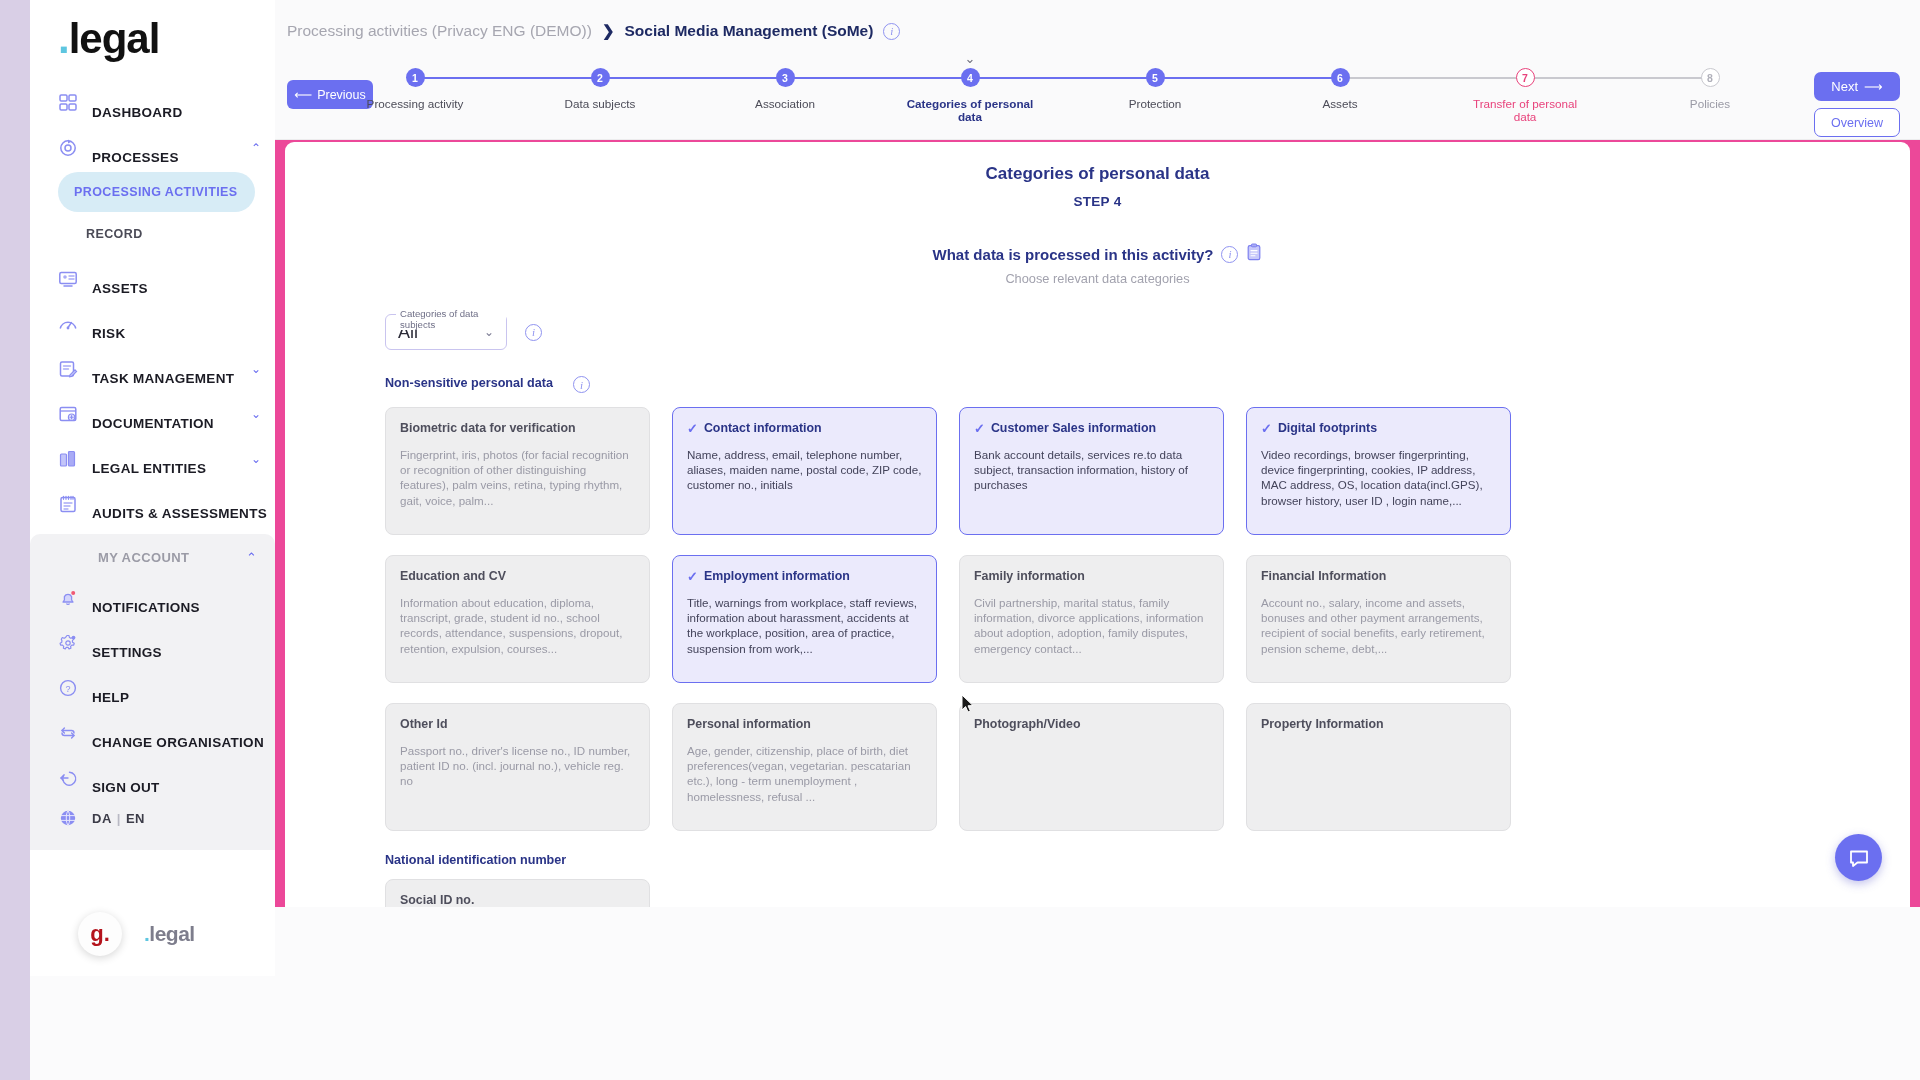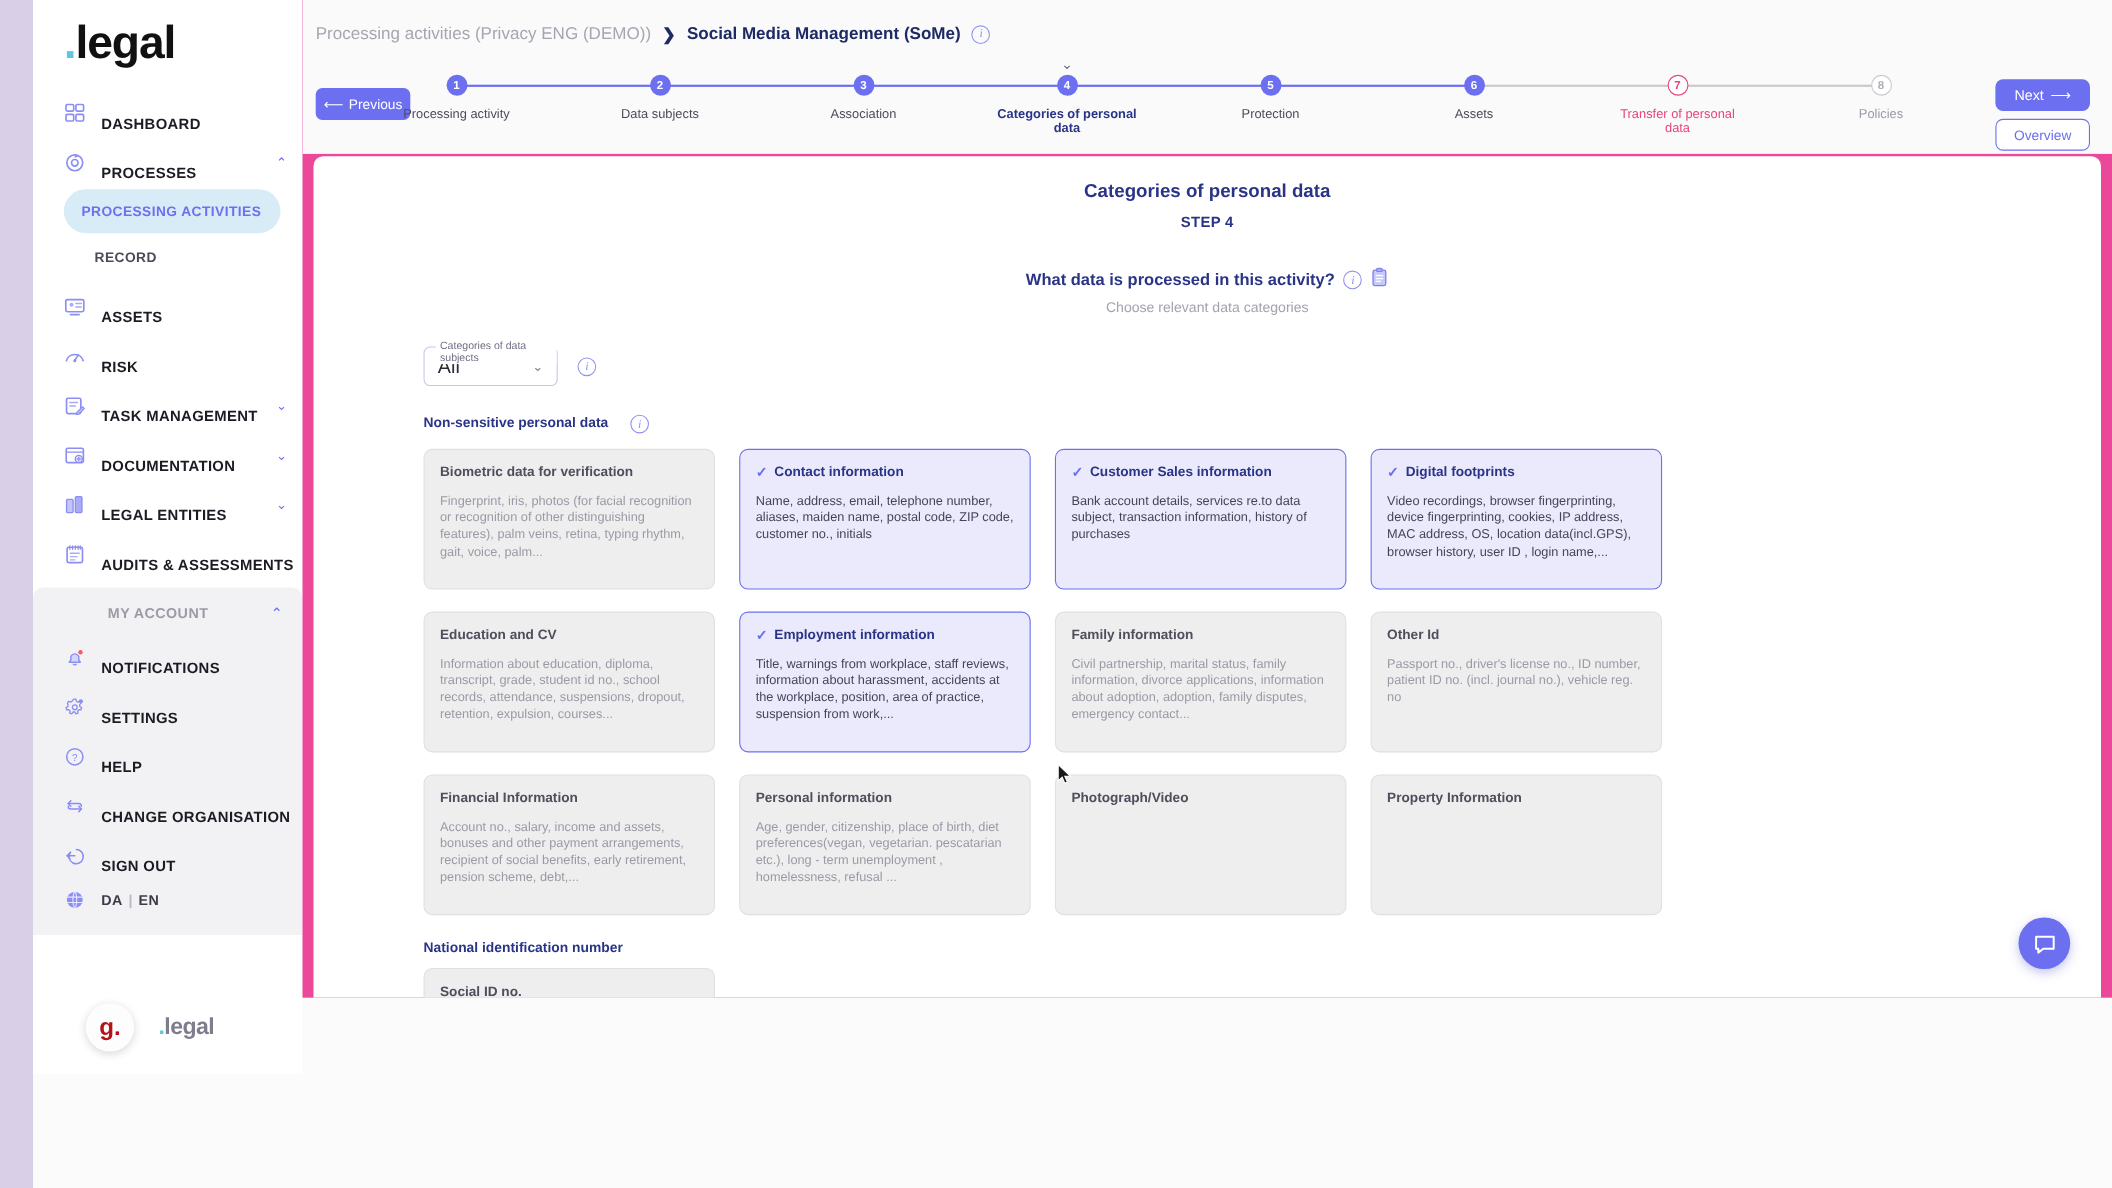--- a/index.html
+++ b/index.html
@@ -523,29 +523,29 @@
               <div class="c-desc">Title, warnings from workplace, staff reviews, information about harassment, accidents at the workplace, position, area of practice, suspension from work,...</div>
             </div>
             <div class="card">
               <div class="c-head">
                 <span class="c-name">Family information</span>
               </div>
               <div class="c-desc">Civil partnership, marital status, family information, divorce applications, information about adoption, adoption, family disputes, emergency contact...</div>
             </div>
             <div class="card">
               <div class="c-head">
+                <span class="c-name">Financial Information</span>
+              </div>
+              <div class="c-desc">Account no., salary, income and assets, bonuses and other payment arrangements, recipient of social benefits, early retirement, pension scheme, debt,...</div>
+            </div>
+            <div class="card">
+              <div class="c-head">
                 <span class="c-name">Other Id</span>
               </div>
               <div class="c-desc">Passport no., driver's license no., ID number, patient ID no. (incl. journal no.), vehicle reg. no</div>
-            </div>
-            <div class="card">
-              <div class="c-head">
-                <span class="c-name">Financial Information</span>
-              </div>
-              <div class="c-desc">Account no., salary, income and assets, bonuses and other payment arrangements, recipient of social benefits, early retirement, pension scheme, debt,...</div>
             </div>
             <div class="card">
               <div class="c-head">
                 <span class="c-name">Personal information</span>
               </div>
               <div class="c-desc">Age, gender, citizenship, place of birth, diet preferences(vegan, vegetarian. pescatarian etc.), long - term unemployment , homelessness, refusal ...</div>
             </div>
             <div class="card">
               <div class="c-head">
                 <span class="c-name">Photograph/Video</span>

